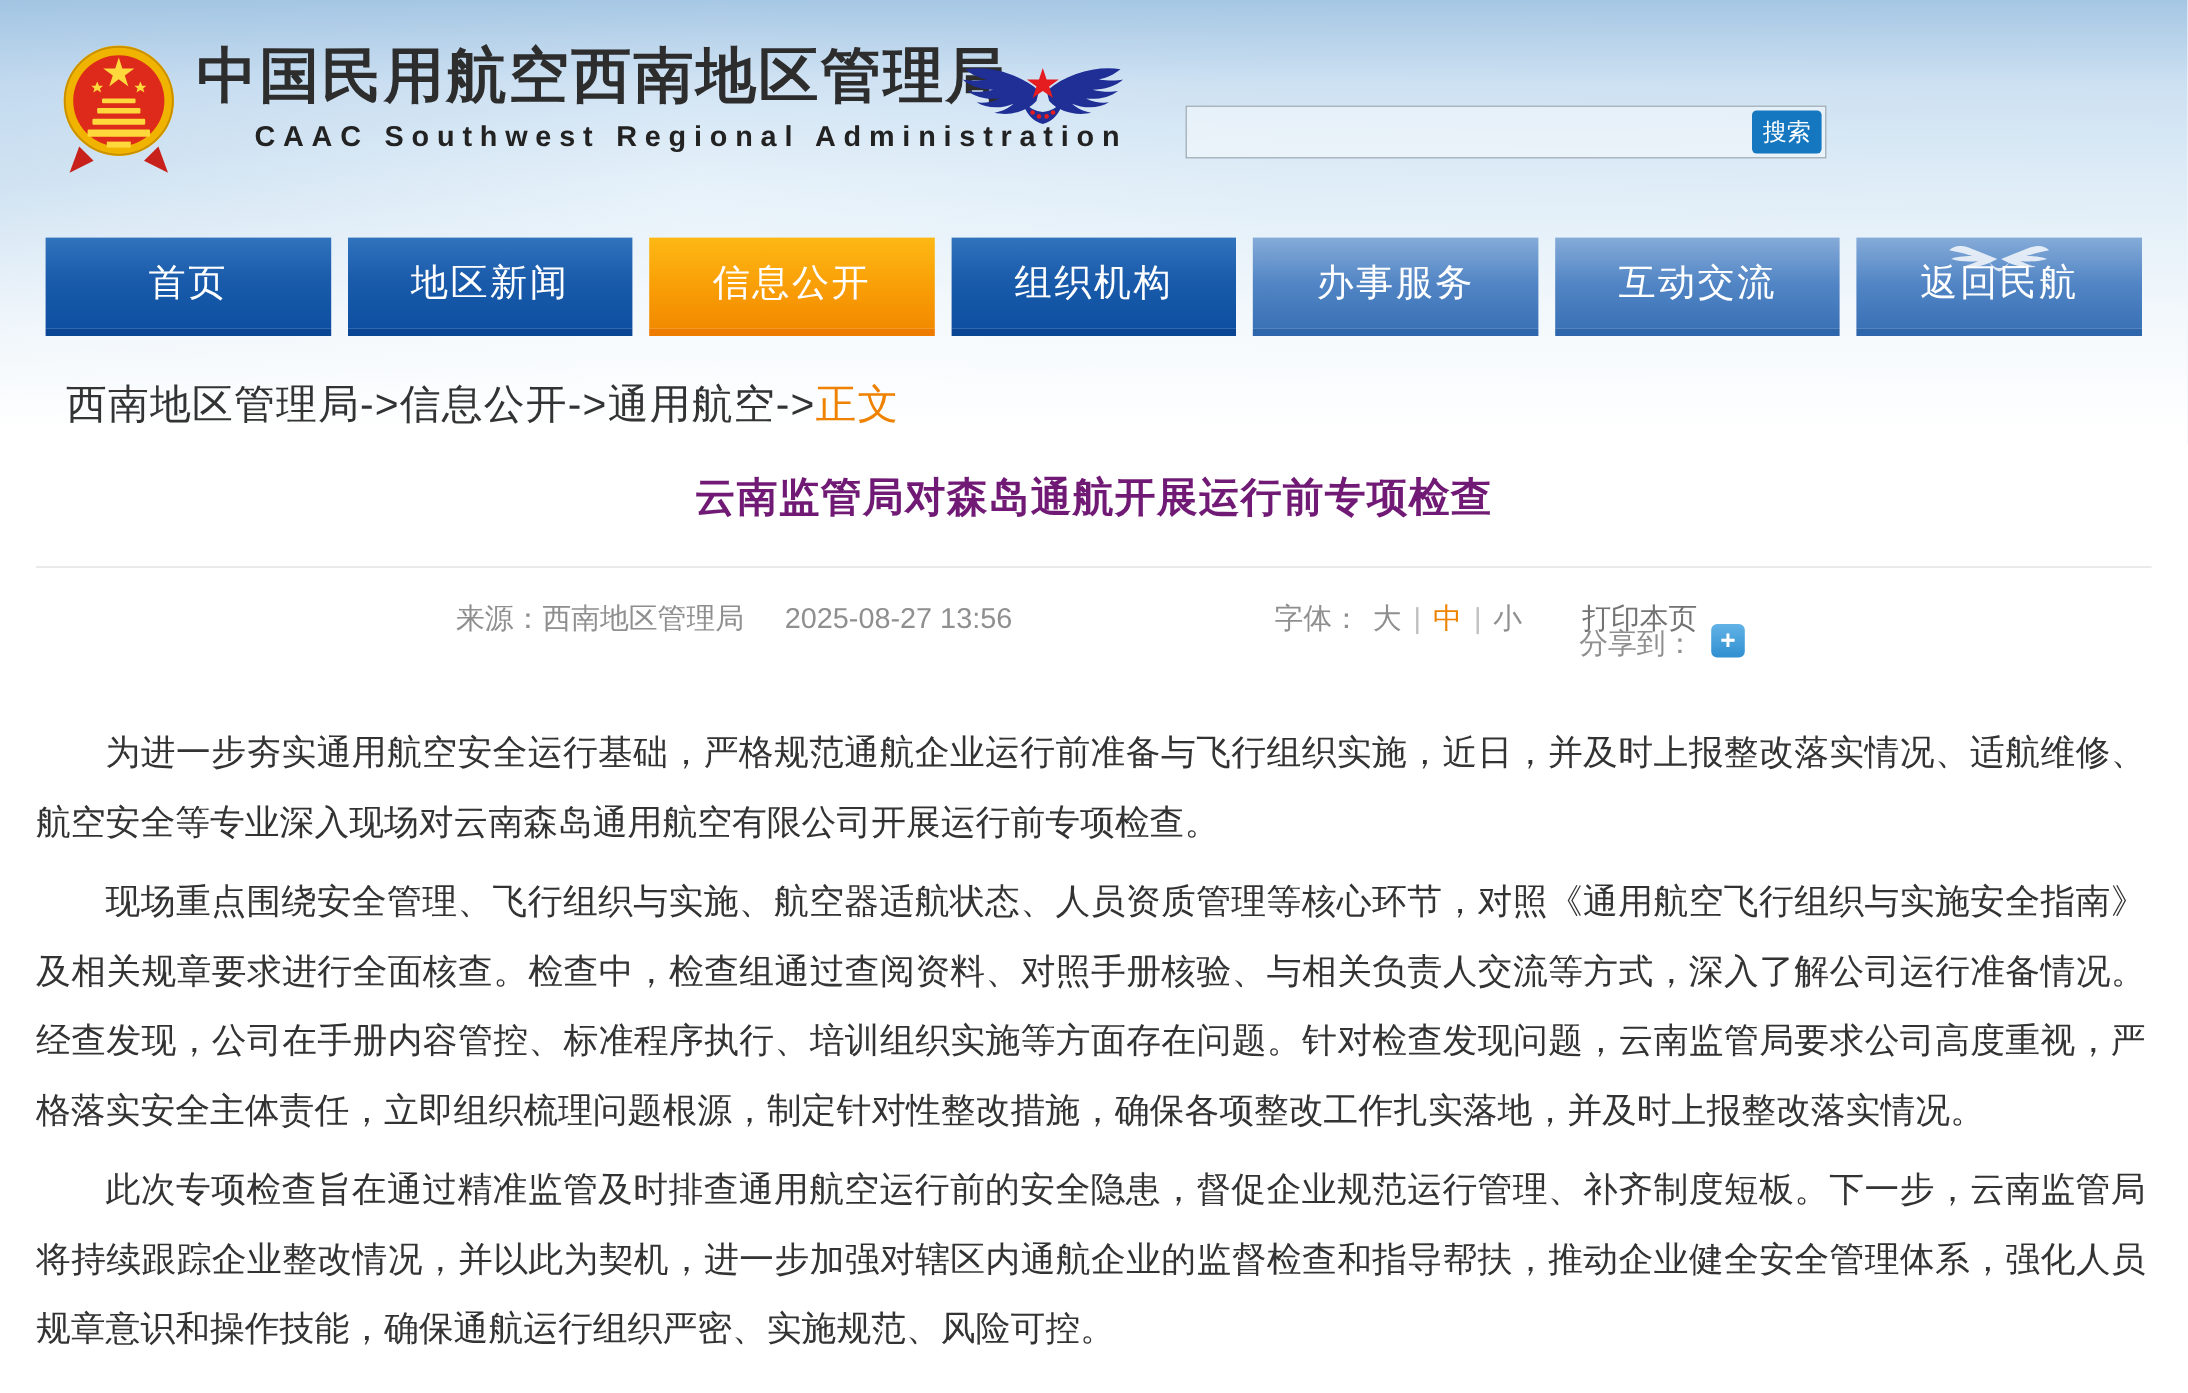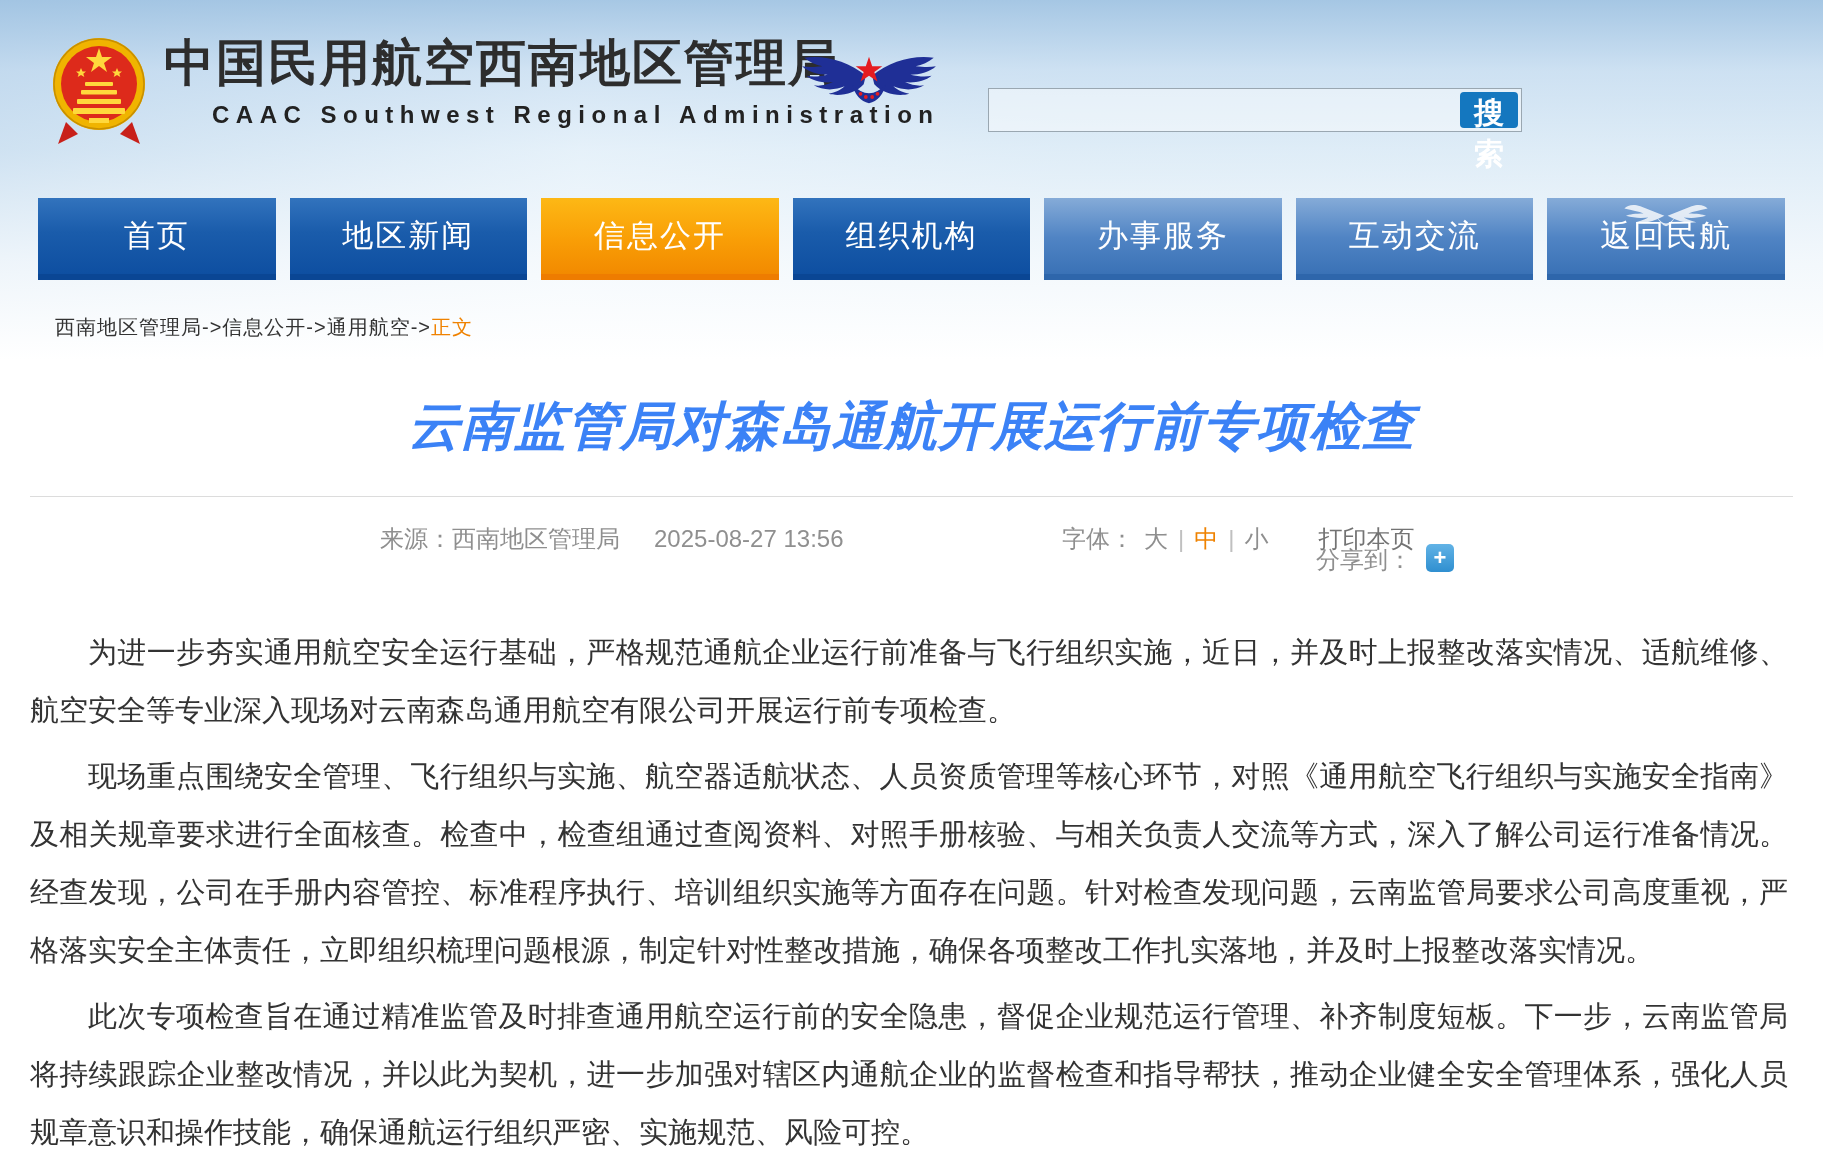--- a/index.html
+++ b/index.html
@@ -35,21 +35,21 @@
     border:1px solid #9aa7b1; background:rgba(255,255,255,.45);
   }
   .search-input {
     position:absolute; left:0; top:0; width:470px; height:42px;
     border:none; outline:none; background:transparent;
     font-size:22px; padding:0 12px; color:#333;
   }
   .search-btn {
     position:absolute; right:3px; top:3px; bottom:3px; width:58px;
     background:var(--search-button-blue,#1477bf); color:#fff;
-    border:none; border-radius:4px; font-size:30px; font-weight:bold;
+    border:none; border-radius:4px; font-size:20px; font-weight:normal;
     cursor:pointer; font-family:"Liberation Sans",sans-serif;
   }
   
   .nav { display:flex; gap:14px; margin:0 38px; height:82px; }
   .nav-tab {
     flex:1; position:relative; display:flex; align-items:center; justify-content:center;
     color:#fff; font-size:31px; text-decoration:none; letter-spacing:2px;
     border-bottom:6px solid transparent; cursor:pointer;
   }
   .nav-tab.dark {
@@ -63,29 +63,29 @@
   .nav-tab.active {
     background:linear-gradient(180deg,#fdb815 0%,#f99e06 55%,var(--nav-active-orange,#f28a00) 100%);
     border-bottom-color:#ee7c00;
   }
   .tab-wings {
     position:absolute; top:4px; left:50%; transform:translateX(-50%);
     width:96px; height:34px; opacity:.8; pointer-events:none;
   }
   
   .breadcrumb {
-    padding:34px 0 14px 55px; font-size:20px; color:#333; letter-spacing:1px;
+    padding:34px 0 14px 55px; font-size:34px; color:#333; letter-spacing:1px;
   }
   .breadcrumb a { color:#333; text-decoration:none; cursor:pointer; }
   .crumb-current { color:var(--accent-orange,#ef8200); }
   
   .content { position:relative; background:#fff; }
   .article-title {
     margin:22px 30px 0; text-align:center;
-    font-size:52px; font-weight:bold; color:#3b82f6; letter-spacing:1px;font-style:italic;
+    font-size:34px; font-weight:bold; color:#701a75; letter-spacing:1px;
   }
   .divider { margin:34px 30px 0 30px; border-top:1px solid #dcdcdc; height:0; }
   .meta { position:relative; height:96px; margin:0 30px; font-size:24px; color:#8f8f8f; }
   .meta-left { position:absolute; left:350px; top:26px; }
   .meta-left .src-val { margin-right:34px; }
   .meta-right { position:absolute; left:1032px; top:26px; }
   .font-size-opt { color:#8f8f8f; cursor:pointer; margin:0 10px; text-decoration:none; }
   .font-size-opt.active { color:var(--accent-orange,#ef8200); }
   .font-sep { color:#c0c0c0; }
   .print-link { margin-left:40px; color:#737373; cursor:pointer; text-decoration:none; }

